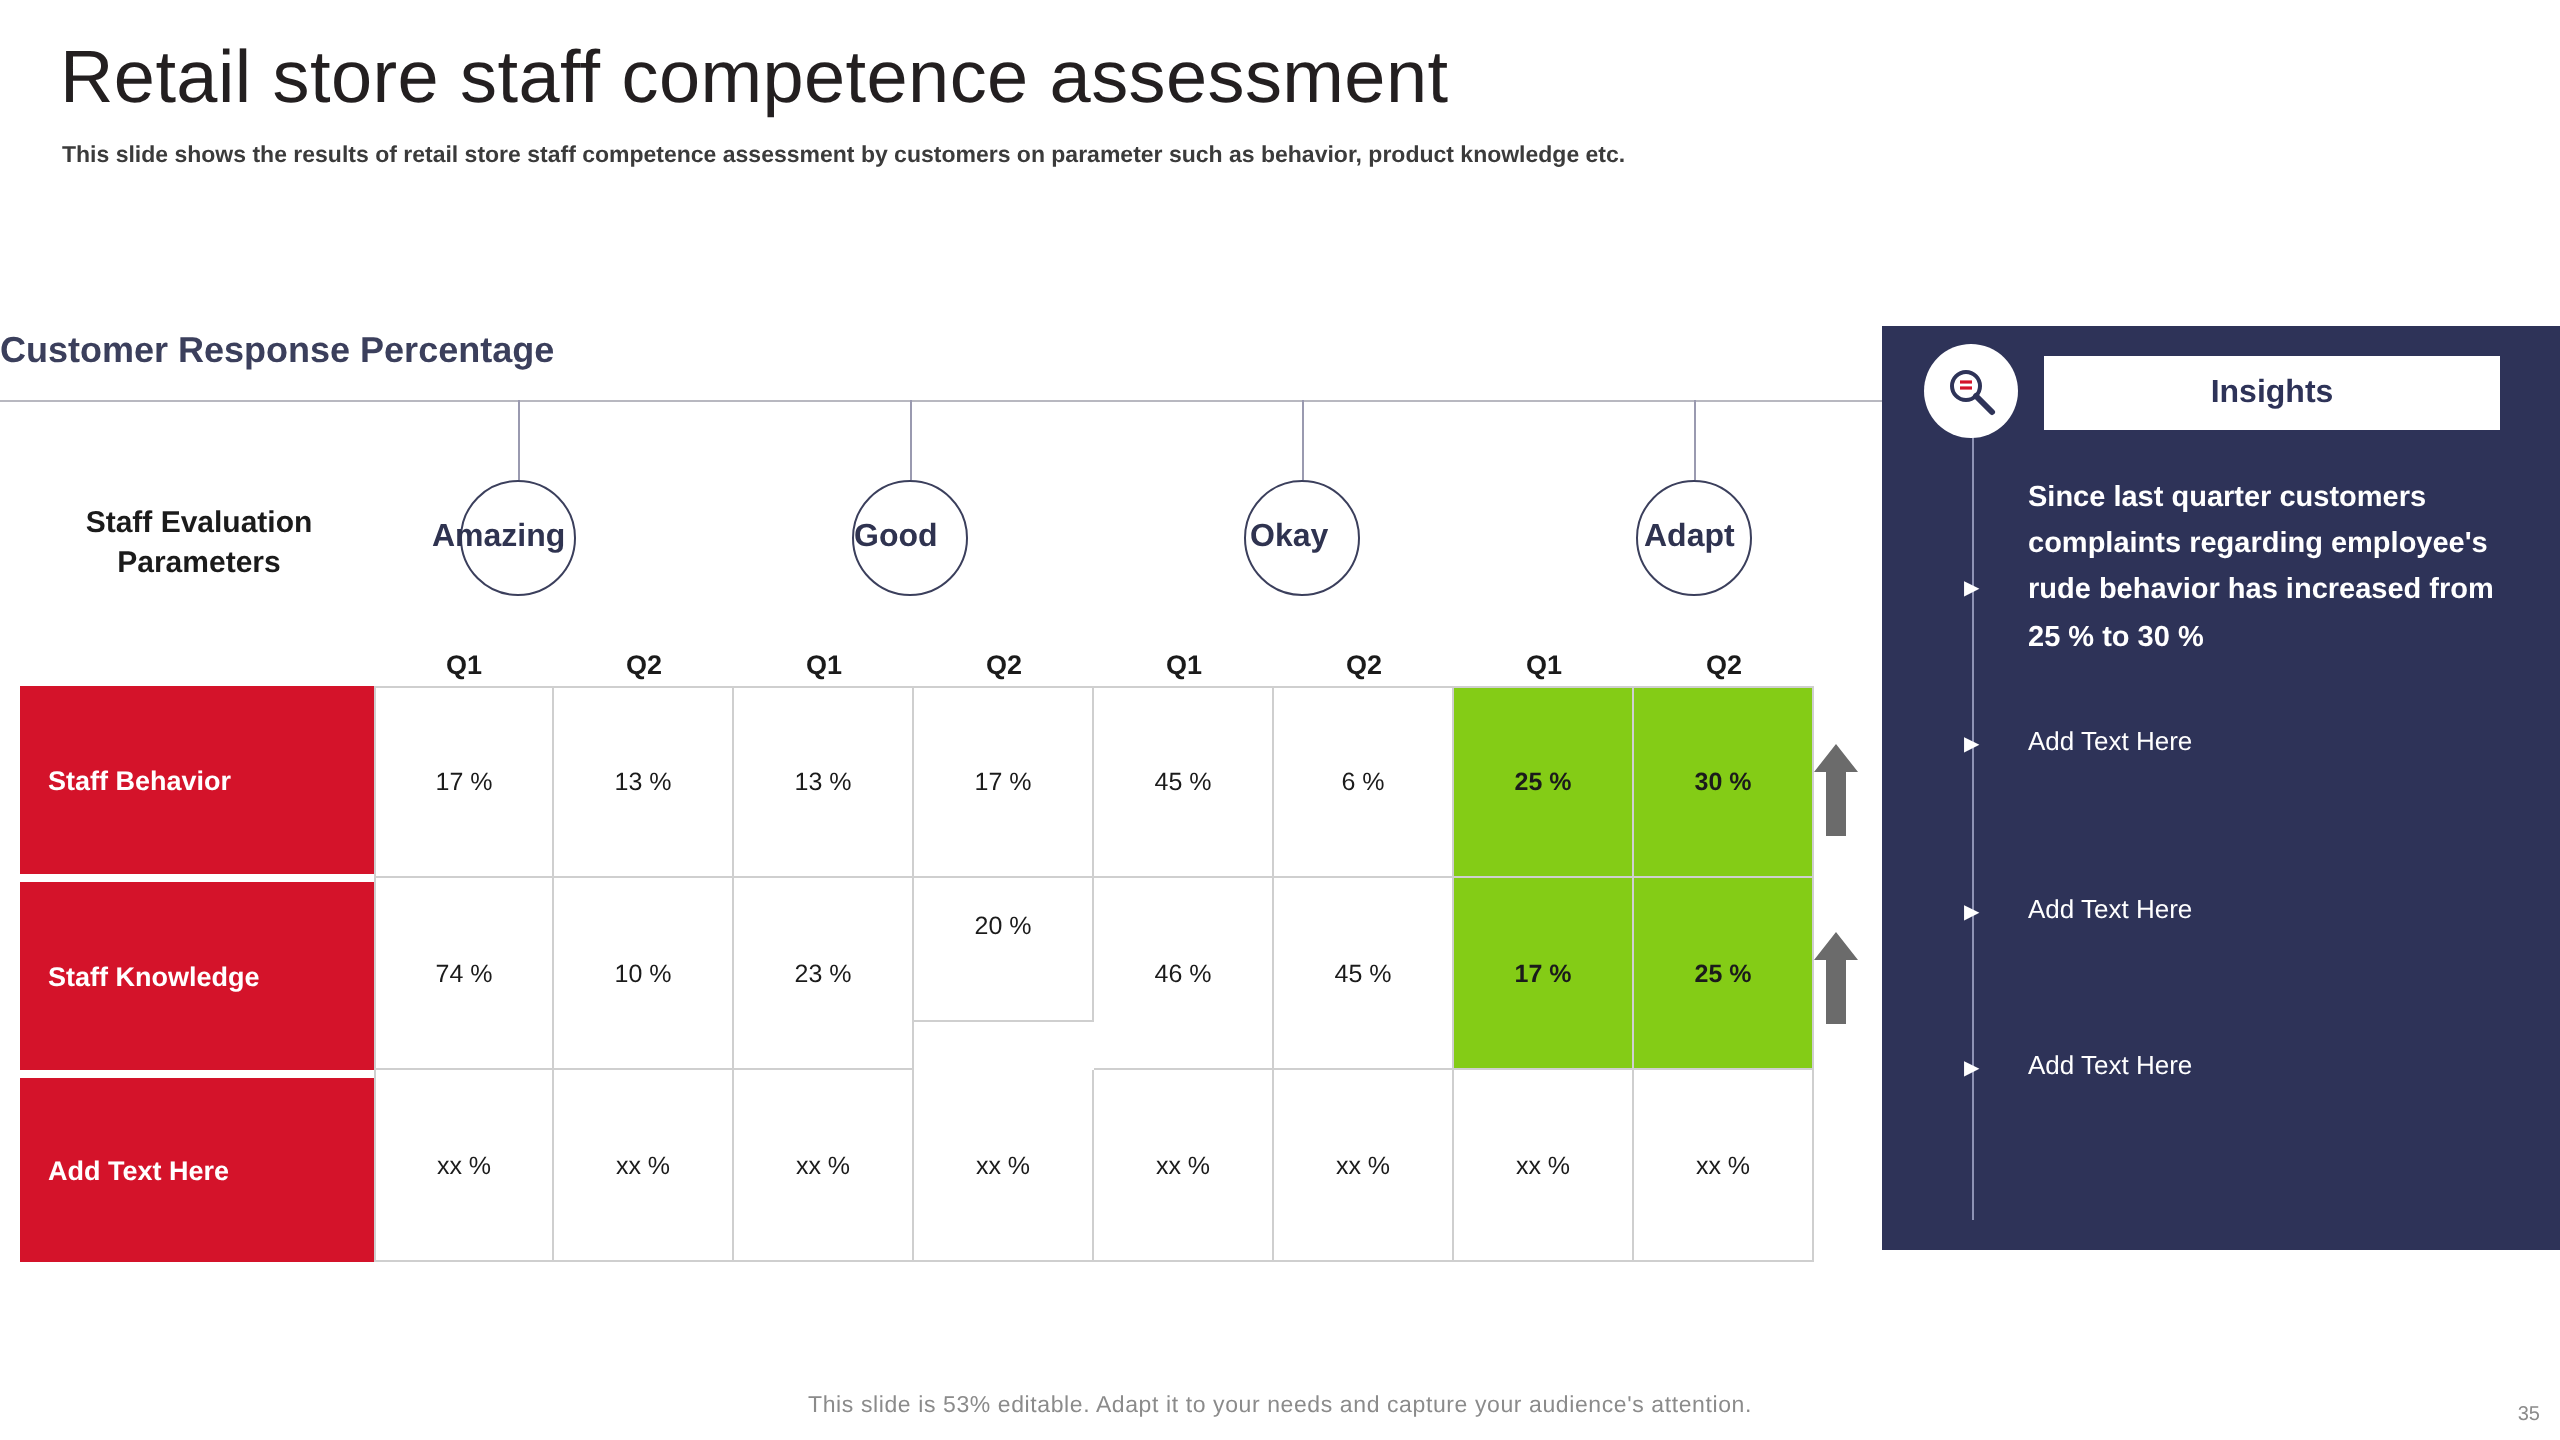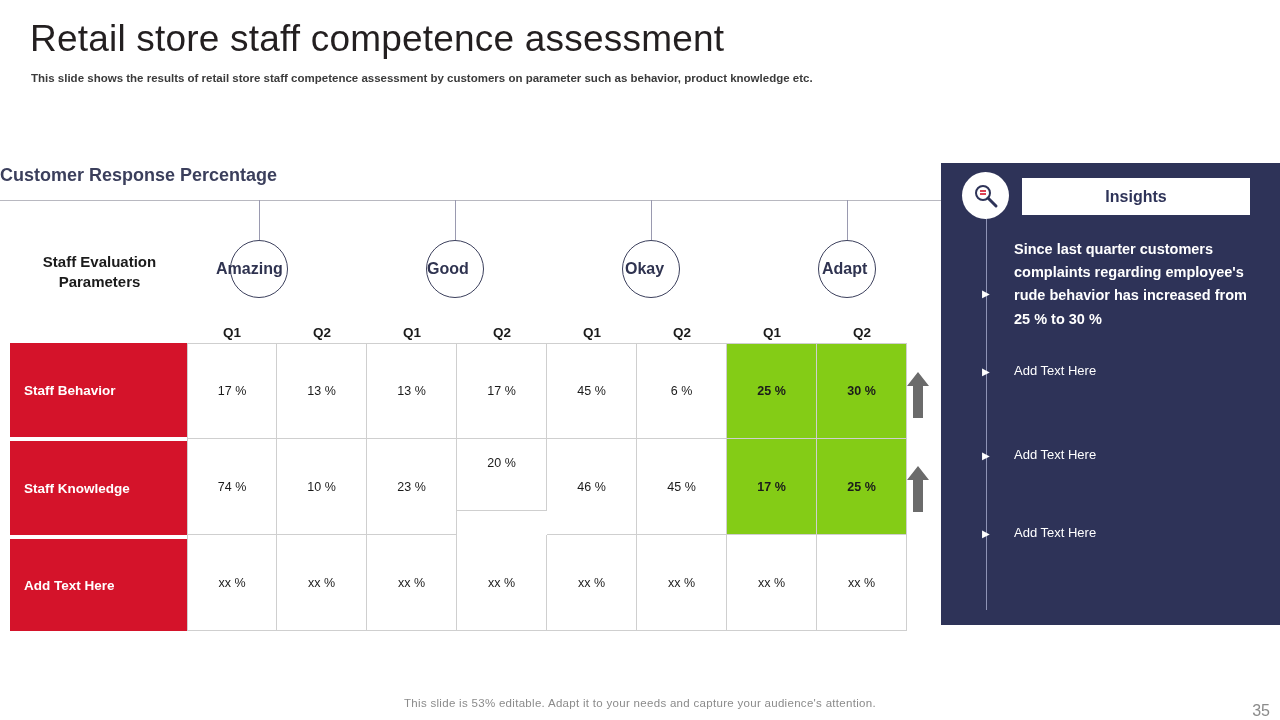--- a/index.html
+++ b/index.html
@@ -93,21 +93,21 @@
   }
   .insight-item{
     position:absolute;left:1014px;font-size:13px;color:#ffffff;
   }
   
   .footer{
     position:absolute;left:0;top:697px;width:1280px;text-align:center;
     font-size:11.5px;color:#8b8b8b;letter-spacing:.3px;
   }
   .pagenum{
-    position:absolute;right:10px;top:702px;font-size:16px;color:#8b8b8b;
+    position:absolute;right:10px;top:702px;font-size:10px;color:#8b8b8b;
   }
 </style>
 </head>
 <body>
 
 <div class="title">Retail store staff competence assessment</div>
 <div class="subtitle">This slide shows the results of retail store staff competence assessment by customers on parameter such as behavior, product knowledge etc.</div>
 
 <div class="chart-title">Customer Response Percentage</div>
 <div class="hline"></div>

